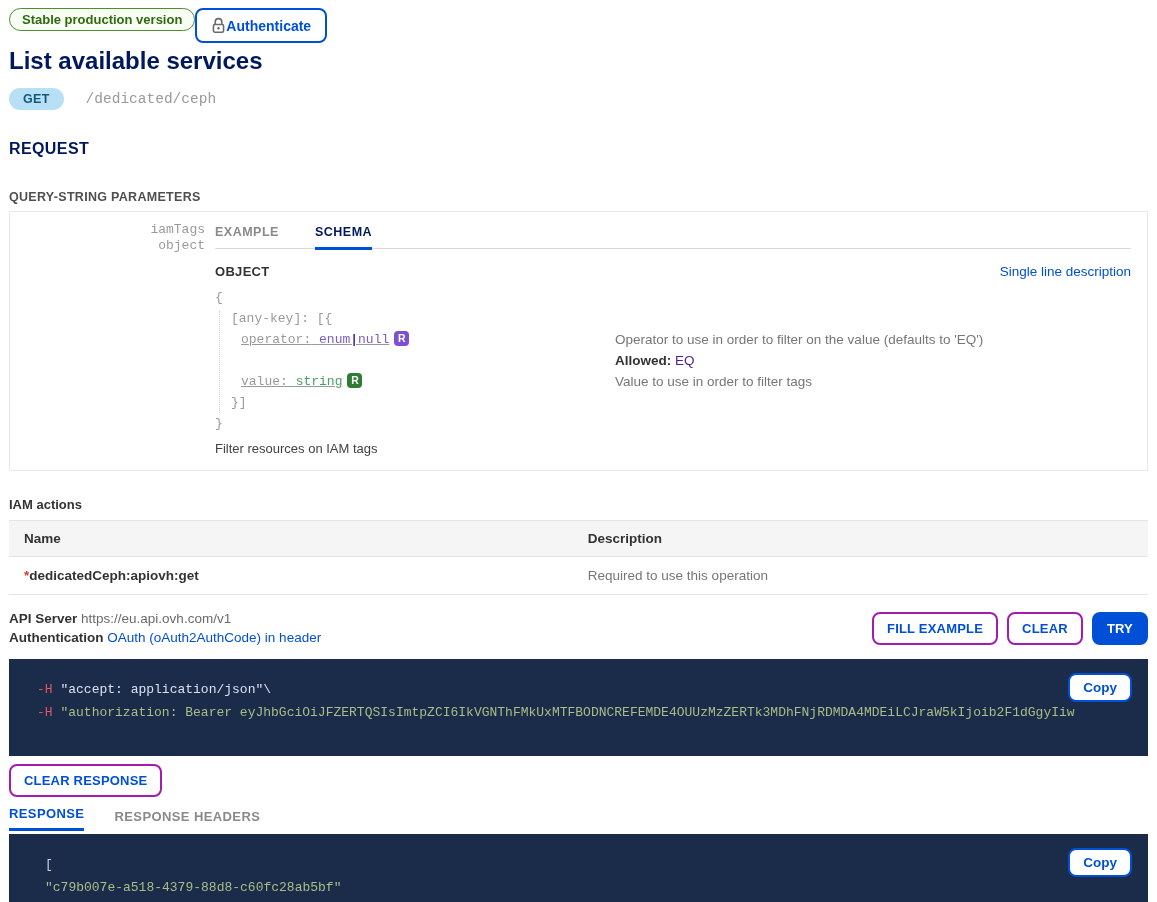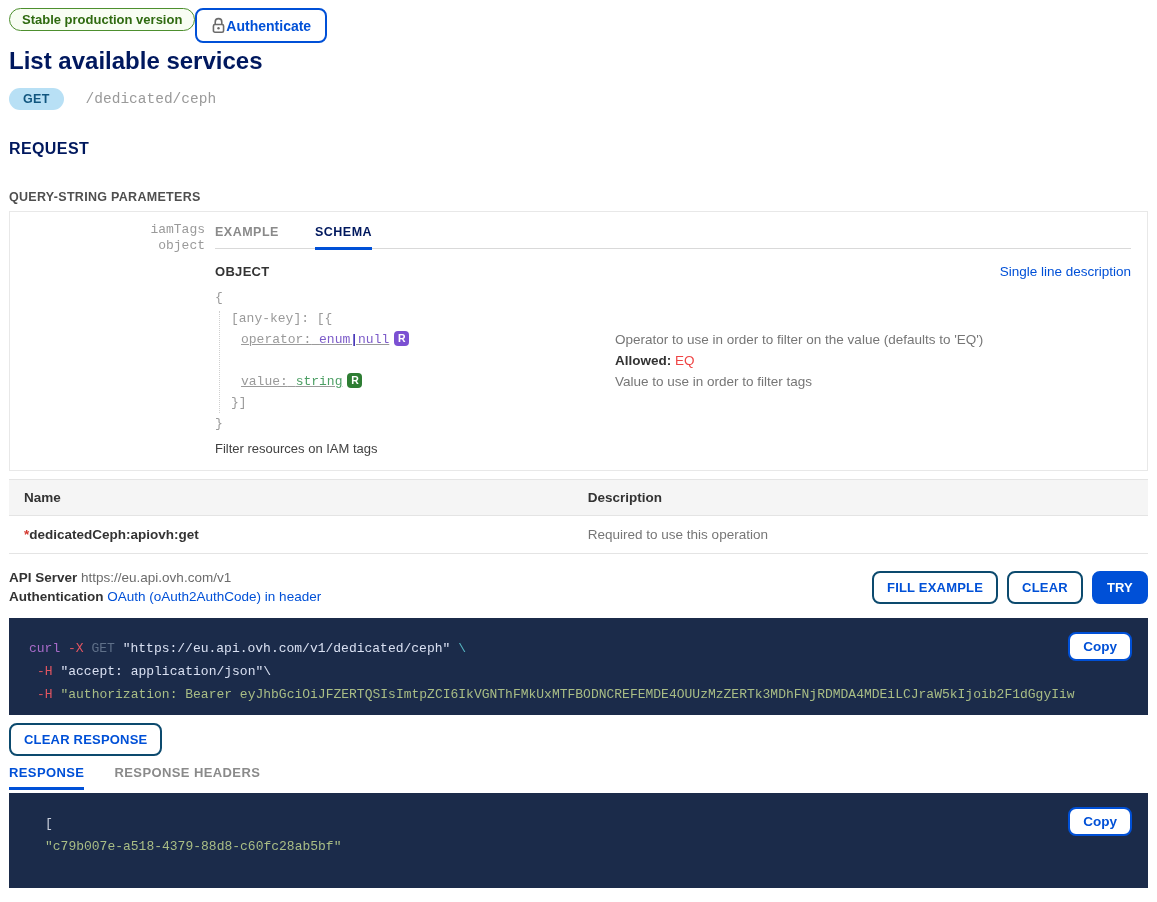--- a/index.html
+++ b/index.html
@@ -57,21 +57,21 @@
   .sep { color:#4636b8; font-weight:bold; }
   .req-badge {
     display:inline-block; width:15px; height:15px; line-height:15px; text-align:center;
     border-radius:4px; color:#fff; font-family:"Liberation Sans",sans-serif;
     font-size:10.5px; font-weight:bold; margin-left:5px; vertical-align:1px;
   }
   .req-badge.purple { background:#7b50d2; }
   .req-badge.green { background:#2e7d33; }
   .desc-col { color:#767676; font-size:13.5px; line-height:21px; margin-top:42px; }
   .allowed { font-weight:bold; color:#333; }
-  .allowed-val { color:#ef4444; }
+  .allowed-val { color:#4c1d95; }
   .param-desc { color:#424242; font-size:13px; margin-top:7px; padding-bottom:14px; }
 
   
   .iam-heading { font-size:13px; font-weight:bold; color:#333; margin-top:26px; }
   .iam-table { width:100%; border-collapse:collapse; margin-top:8px; font-size:13.5px; }
   .iam-table th {
     text-align:left; background:#f5f5f5; color:#333; font-weight:bold;
     padding:10px 0 10px 15px; border-top:1px solid #e4e4e4; border-bottom:1px solid #e4e4e4;
   }
   .iam-table td { padding:11px 0 11px 15px; border-bottom:1px solid #e4e4e4; }
@@ -84,21 +84,21 @@
   .api-row { display:flex; justify-content:space-between; align-items:center; margin-top:14px; }
   .api-info { line-height:19px; font-size:13.5px; }
   .info-label { font-weight:bold; color:#333; }
   .info-val { color:#6b6b6b; }
   .info-link { color:#0050d7; cursor:pointer; text-decoration:none; }
   .action-btns { display:flex; gap:9px; }
   .btn {
     font-family:inherit; font-size:13px; font-weight:bold; letter-spacing:.2px;
     border-radius:8px; padding:7px 13px; cursor:pointer;
   }
-  .btn.outline { background:#fff; border:2px solid #0c4a6e; color:#0050d7; }
+  .btn.outline { background:#fff; border:2px solid #a21caf; color:#0050d7; }
   .btn.solid { background:#0050d7; border:2px solid #0050d7; color:#fff; }
 
   
   .code-block {
     position:relative; background:#1b2b4a; margin-top:12px; width:100%;
     font-family:"Liberation Mono", monospace; font-size:13px; line-height:23px;
     padding:19px 20px 14px 20px; overflow:hidden;
   }
   .curl { height:97px; }
   .resp-block { height:95px; margin-top:3px; }
@@ -114,21 +114,21 @@
   .copy-btn {
     position:absolute; top:14px; right:16px; background:#fff; cursor:pointer;
     border:2px solid #0050d7; border-radius:8px; color:#0050d7;
     font-family:"Liberation Sans",sans-serif; font-size:13.5px; font-weight:bold; padding:5px 13px;
   }
 
   
   .status-row { display:flex; justify-content:space-between; align-items:flex-start; margin-top:8px; }
   .status-line { color:#0050d7; font-weight:bold; font-size:14px; line-height:19px; }
   .took-line { color:#6b6b6b; font-weight:bold; font-size:14px; line-height:19px; }
-  .resp-tabs { display:flex; gap:30px; margin-top:9px; }
+  .resp-tabs { display:flex; gap:30px; margin-top:9px;align-items:flex-end; }
   .resp-tab { font-size:13px; font-weight:bold; letter-spacing:.4px; color:#8a8a8a; padding-bottom:7px; cursor:pointer; }
   .resp-tab.active { color:#0050d7; border-bottom:3px solid #0050d7; }
   .resp-ind { padding-left:16px; }
 
   .lock-icon-svg { display:block; }
 </style>
 </head>
 <body>
 
 <div class="page">
@@ -184,20 +184,21 @@
         <div class="desc-col">
           <div>Operator to use in order to filter on the value (defaults to 'EQ')</div>
           <div><span class="allowed">Allowed:</span> <span class="allowed-val">EQ</span></div>
           <div>Value to use in order to filter tags</div>
         </div>
       </div>
       <div class="param-desc">Filter resources on IAM tags</div>
     </div>
   </div>
 
+  <div class="iam-heading">IAM actions</div>
   <table class="iam-table">
     <thead>
       <tr>
         <th>Name</th>
         <th>Description</th>
       </tr>
     </thead>
     <tbody>
       <tr>
         <td><span class="req-star">*</span><span class="action-name">dedicatedCeph:apiovh:get</span></td>
@@ -213,21 +214,20 @@
     </div>
     <div class="action-btns">
       <button class="btn outline">FILL EXAMPLE</button>
       <button class="btn outline">CLEAR</button>
       <button class="btn solid">TRY</button>
     </div>
   </div>
 
   <div class="code-block curl">
     <button class="copy-btn">Copy</button>
-    <div class="term-line"><span class="t-cmd">curl</span> <span class="t-flag">-X</span> <span class="t-method">GET</span> <span class="t-str-light">"https://eu.api.ovh.com/v1/dedicated/ceph"</span> <span class="t-cont">\</span></div>
     <div class="term-line t-ind"><span class="t-flag">-H</span> <span class="t-str-light">"accept: application/json"</span><span class="t-str-light">\</span></div>
     <div class="term-line t-ind"><span class="t-flag">-H</span> <span class="t-str-green">"authorization: Bearer eyJhbGciOiJFZERTQSIsImtpZCI6IkVGNThFMkUxMTFBODNCREFEMDE4OUUzMzZERTk3MDhFNjRDMDA4MDEiLCJraW5kIjoib2F1dGgyIiw</span></div>
   </div>
 
   <div class="status-row">
     <button class="btn outline">CLEAR RESPONSE</button>
   </div>
 
   <div class="resp-tabs">
     <span class="resp-tab active">RESPONSE</span>

